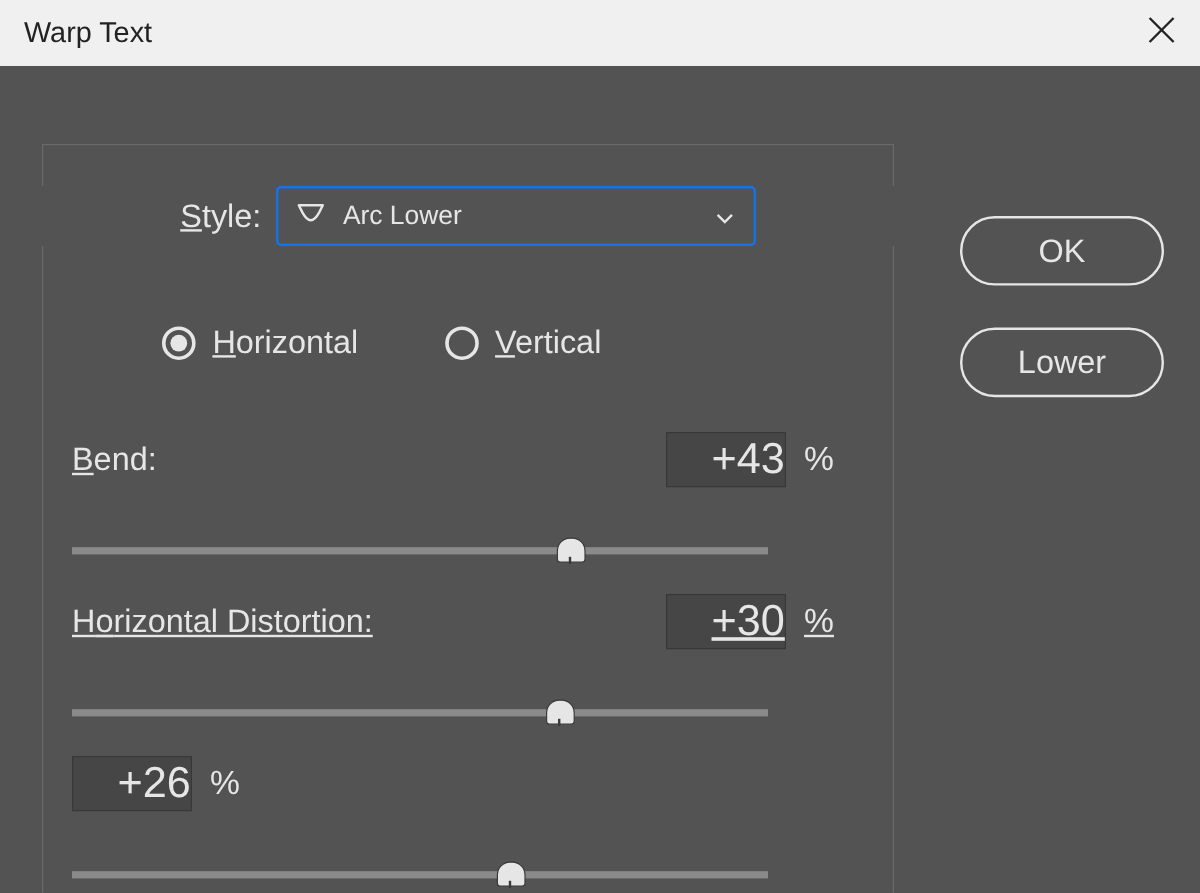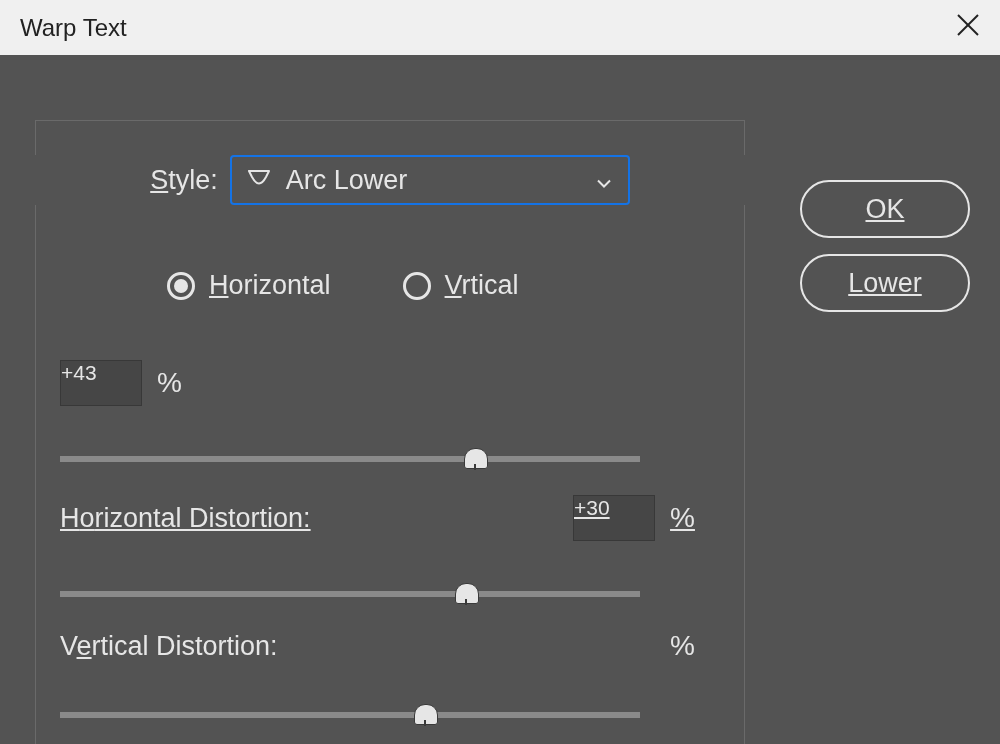--- a/index.html
+++ b/index.html
@@ -70,42 +70,41 @@
       display: flex;
       align-items: center;
       gap: 14px;
       border: 2px solid #1473e6;
       background: #535353;
       height: 50px;
       width: 400px;
       padding: 0 14px;
       border-radius: 4px;
       color: #e6e6e6;
-      font-size: 27px;
+      font-size: 22px;
       position: relative;
     }
     .style-select .arc-icon svg {
       display: block;
     }
     .style-select .chev {
       position: absolute;
       right: 16px;
       top: 50%;
       transform: translateY(-50%);
     }
     .orientation-row {
       position: absolute;
       left: 35px;
       top: 215px;
       width: 710px;
       display: flex;
       align-items: center;
       gap: 72px;
       padding-left: 100px;
-      margin-left: 32px;
     }
     .radio-item {
       display: flex;
       align-items: center;
       gap: 14px;
       font-size: 27px;
       color: #e6e6e6;
     }
     .radio-outer {
       width: 28px;
@@ -136,27 +135,27 @@
       font-size: 27px;
     }
     .param-label {
       flex: 1;
       color: #e6e6e6;
     }
     .param-label .ul {
       text-decoration: underline;
     }
     .param-input {
-      width: 82px;
+      width: 100px;
       height: 46px;
       background: #464646;
       border: 1px solid #383838;
       color: #e6e6e6;
-      font-size: 21px;
-      text-align: left;
+      font-size: 36px;
+      text-align: right;
     }
     .param-unit {
       width: 55px;
       text-align: center;
       font-size: 28px;
       color: #e6e6e6;
     }
     .slider {
       position: relative;
       height: 30px;
@@ -201,22 +200,21 @@
     .param1 { top: 305px; }
     .param2 { top: 440px; text-decoration: underline; }
     .param3 { top: 575px; }
     .buttons {
       position: absolute;
       right: 30px;
       top: 125px;
       width: 170px;
       display: flex;
       flex-direction: column;
-      gap: 16px;
-      text-decoration: underline;
+      gap: 35px;
     }
     .btn {
       height: 58px;
       border: 2px solid #e6e6e6;
       border-radius: 29px;
       background: transparent;
       color: #e6e6e6;
       font-size: 27px;
       display: flex;
       align-items: center;
@@ -259,26 +257,27 @@
 
   <div class="orientation-row">
     <div class="radio-item">
       <div class="radio-outer">
           <div class="radio-inner"></div>
         </div>
       <span><span class="ul">H</span><span>orizontal</span></span>
     </div>
     <div class="radio-item">
       <div class="radio-outer"></div>
-      <span><span class="ul">V</span><span>rtical</span></span>
+      <span><span class="ul">V</span><span>ertical</span></span>
     </div>
   </div>
 
   <div class="param param1">
     <div class="param-row">
+      <div class="param-label"><span class="ul">B</span><span>end:</span></div>
       <div class="param-input">+43</div>
       <div class="param-unit">%</div>
     </div>
     <div class="slider">
       <div class="slider-track"></div>
       <div class="slider-thumb" style="left:71.5%"></div>
     </div>
   </div>
 
   <div class="param param2">
@@ -288,21 +287,21 @@
       <div class="param-unit">%</div>
     </div>
     <div class="slider">
       <div class="slider-track"></div>
       <div class="slider-thumb" style="left:70%"></div>
     </div>
   </div>
 
   <div class="param param3">
     <div class="param-row">
-      <div class="param-label"><span>V</span><span class="ul">e</span><span>rtical Distortion:</span></div>
+      <div class="param-input">+26</div>
       <div class="param-unit">%</div>
     </div>
     <div class="slider">
       <div class="slider-track"></div>
       <div class="slider-thumb" style="left:63%"></div>
     </div>
   </div>
 
   <div class="buttons">
     <div class="btn">OK</div>

